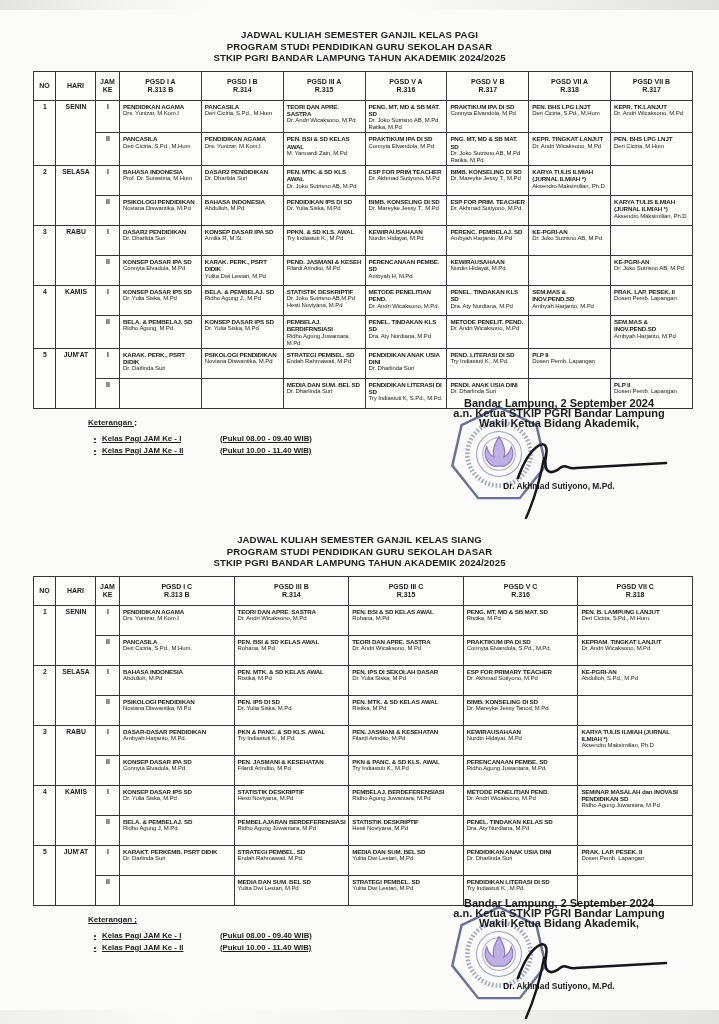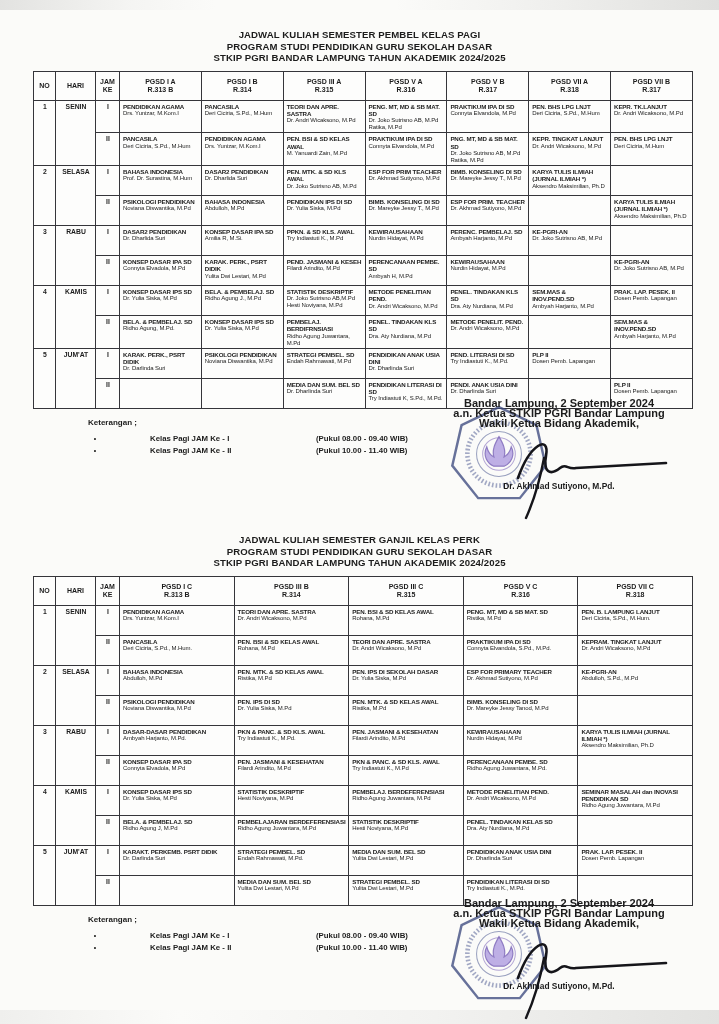--- a/index.html
+++ b/index.html
@@ -12,43 +12,43 @@
   .sheet-pagi .titles{padding-top:29px;}
   .sheet-siang .titles{padding-top:22px;}
   .tablewrap{margin:7px 27px 0 33px;}
   table.sched{border-collapse:collapse;width:659px;table-layout:fixed;background:#fdfdfc;}
   table.sched th,table.sched td{border:1px solid #35353a;vertical-align:top;padding:2px 2px 1px 3px;overflow:hidden;}
   table.sched thead th{vertical-align:middle;text-align:center;font-size:7px;line-height:8.2px;font-weight:bold;padding:3px 1px;height:22px;}
   td.cell-no,td.cell-hari,td.cell-jam{vertical-align:middle;text-align:center;font-weight:bold;font-size:6.8px;padding:1px;}
   .crs{font-weight:bold;font-size:6.2px;line-height:7.3px;letter-spacing:-0.15px;}
   .lec{font-size:6px;line-height:7px;white-space:pre-line;letter-spacing:-0.1px;}
   tr.bodyrow{height:30px;}
-  .keterangan{margin:9px 0 0 88px;font-weight:bold;}
+  .keterangan{margin:9px 0 0 88px;font-weight:bold;text-decoration:underline;}
   .ket-head{font-size:8px;margin-bottom:6px;}
-  .ket-item{font-size:7.8px;line-height:12px;display:flex;gap:48px;}
+  .ket-item{font-size:7.8px;line-height:12px;display:flex;}
   .ket-bullet{width:14px;text-align:center;font-size:7px;}
   .ket-label{width:118px;}
   .ket-time{}
   .sigblock{position:absolute;width:286px;text-align:center;}
   .sheet-pagi .sigblock{top:398px;left:416px;}
   .sheet-siang .sigblock{top:386px;left:416px;}
   .sig-line{font-weight:bold;font-size:11px;line-height:10.2px;position:relative;z-index:3;}
   .sig-name{font-weight:bold;font-size:8.4px;margin-top:52px;position:relative;z-index:3;}
   .stamp{position:absolute;left:32px;top:6px;width:102px;height:102px;z-index:2;opacity:.92;}
   .scribble{position:absolute;left:88px;top:30px;width:178px;height:92px;z-index:4;}
 </style>
 </head>
 <body>
 
 <div class="page">
   <div class="scan-band-top"></div>
 
   <div class="sheet sheet-pagi">
     <div class="titles">
-      <div>JADWAL KULIAH SEMESTER PEMBEL KELAS PAGI</div>
+      <div>JADWAL KULIAH SEMESTER GANJIL KELAS PAGI</div>
       <div>PROGRAM STUDI PENDIDIKAN GURU SEKOLAH DASAR</div>
       <div>STKIP PGRI BANDAR LAMPUNG TAHUN AKADEMIK 2024/2025</div>
     </div>
     <div class="tablewrap">
         <table class="sched">
           <colgroup>
             <col style="width: 22px;">
             <col style="width: 40px;">
             <col style="width: 24px;">
             <col style="width: 81.8571px;">
@@ -421,21 +421,21 @@
       </svg>
       <svg class="scribble" viewBox="0 0 178 92">
         <path d="M14 50 C26 16 46 6 42 28 C39 44 46 48 56 40 C62 35 64 42 72 40 L162 35" fill="none" stroke="#15151a" stroke-width="2.6" stroke-linecap="round"></path>
         <path d="M40 30 C36 52 30 72 22 90" fill="none" stroke="#15151a" stroke-width="2.4" stroke-linecap="round"></path>
       </svg>
     </div>
   </div>
 
   <div class="sheet sheet-siang">
     <div class="titles">
-      <div>JADWAL KULIAH SEMESTER GANJIL KELAS PERK</div>
+      <div>JADWAL KULIAH SEMESTER GANJIL KELAS SIANG</div>
       <div>PROGRAM STUDI PENDIDIKAN GURU SEKOLAH DASAR</div>
       <div>STKIP PGRI BANDAR LAMPUNG TAHUN AKADEMIK 2024/2025</div>
     </div>
     <div class="tablewrap">
         <table class="sched">
           <colgroup>
             <col style="width: 22px;">
             <col style="width: 40px;">
             <col style="width: 24px;">
             <col style="width: 114.6px;">

